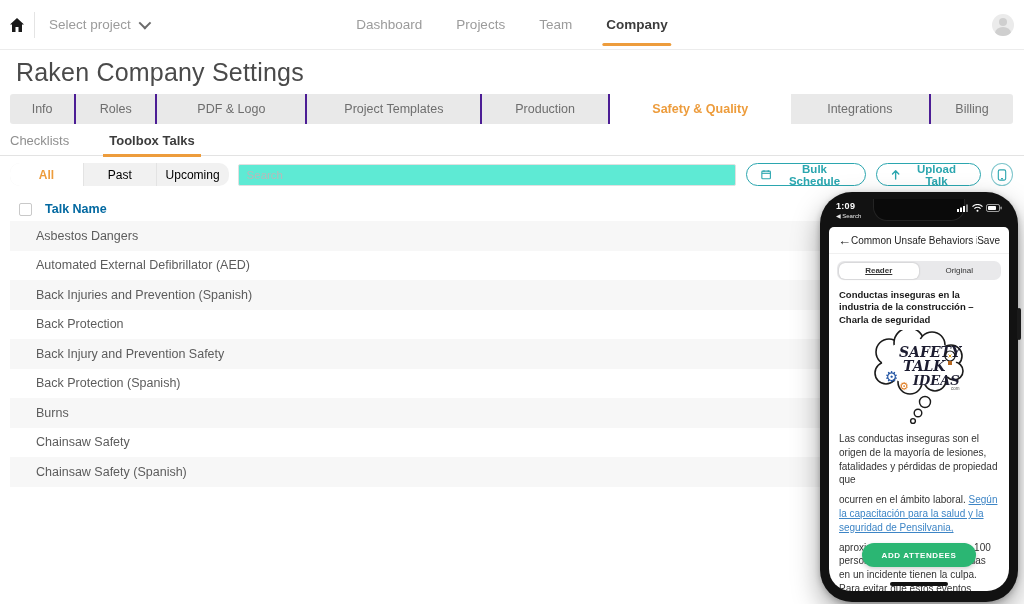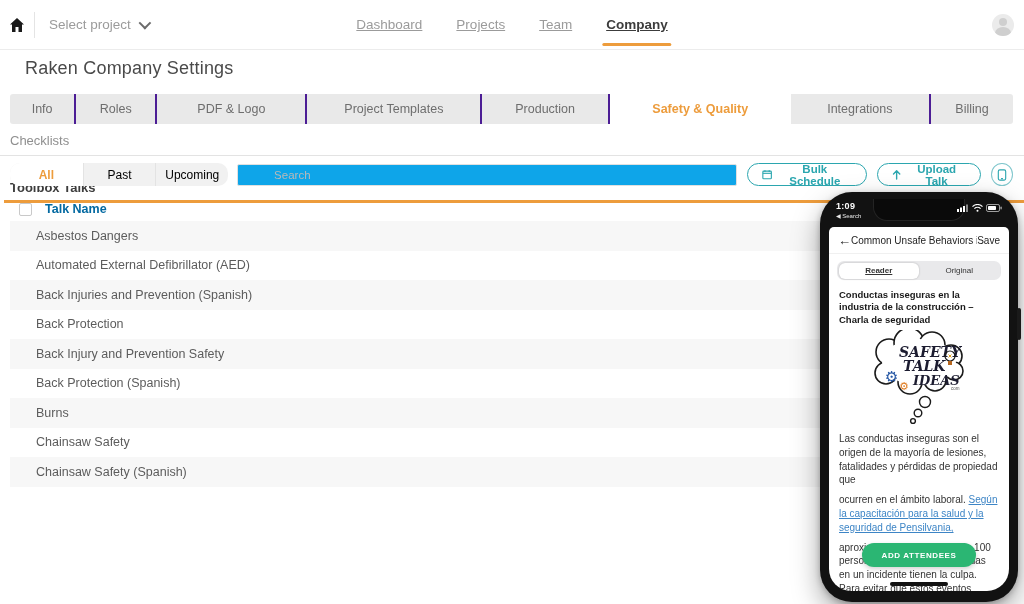--- a/index.html
+++ b/index.html
@@ -7,49 +7,49 @@
   body { font-family:"Liberation Sans", sans-serif; }
   .stage { position:relative; width:1024px; height:604px; background:#fff; overflow:hidden; }
 
   
   .topnav { position:absolute; top:0; left:0; right:0; height:50px; background:#fff; border-bottom:1px solid #ececec; display:flex; align-items:center; }
   .home-btn { width:34px; height:50px; display:flex; align-items:center; justify-content:center; cursor:pointer; }
   .nav-divider { width:1px; height:26px; background:#e4e4e4; }
   .select-project { display:flex; align-items:center; gap:8px; padding:0 14px; color:#9b9b9b; font-size:13.5px; cursor:pointer; }
   .chevron { width:9px; height:9px; border-right:2px solid #6b6b6b; border-bottom:2px solid #6b6b6b; transform:rotate(45deg) translateY(-2px); }
   .nav-links { position:absolute; left:50%; transform:translateX(-50%); height:50px; display:flex; align-items:center; gap:34px; }
-  .nav-link { font-size:13.5px; color:#9b9b9b; height:50px; display:flex; align-items:center; position:relative; cursor:pointer;text-decoration:underline; }
+  .nav-link { font-size:13.5px; color:#9b9b9b; height:50px; display:flex; align-items:center; position:relative; cursor:pointer; }
   .nav-link.active { color:#3c3c3c; font-weight:bold; }
   .nav-link.active::after { content:""; position:absolute; left:-4px; right:-4px; bottom:4px; height:3px; background:#ED9C3C; border-radius:2px; }
   .avatar { position:absolute; right:10px; top:14px; width:22px; height:22px; border-radius:50%; background:#ebebeb; overflow:hidden; cursor:pointer; }
   .avatar .head { position:absolute; top:4px; left:7px; width:8px; height:8px; border-radius:50%; background:#cfcfcf; }
   .avatar .body { position:absolute; top:13px; left:3px; width:16px; height:12px; border-radius:50%; background:#cfcfcf; }
 
   
-  .page-title { position:absolute; top:58px; left:25px; font-size:18px; font-weight:400; color:#4a4a4a; letter-spacing:.2px; }
+  .page-title { position:absolute; top:58px; left:16px; font-size:25px; font-weight:400; color:#4a4a4a; letter-spacing:.2px; }
 
   
   .tabbar { position:absolute; top:94px; left:10px; right:11px; height:30px; display:flex; background:#e9e9e9; border-radius:3px; overflow:hidden; }
   .tab { display:flex; align-items:center; justify-content:center; font-size:12.5px; color:#6e6e6e; border-right:2px solid #4c1d95; cursor:pointer; }
   .tab:last-child { border-right:none; }
   .tab.active { background:#fff; color:#ED9C3C; font-weight:bold; border-right:none; }
 
   
-  .subtabs { position:absolute; top:133px; left:0; right:0; height:23px; border-bottom:1px solid #e3e3e3; display:flex; gap:26px; padding-left:10px;flex-direction:column; }
+  .subtabs { position:absolute; top:133px; left:0; right:0; height:23px; border-bottom:1px solid #e3e3e3; display:flex; gap:40px; padding-left:10px; }
   .subtab { font-size:13px; color:#8f8f8f; position:relative; cursor:pointer; padding-bottom:6px; }
   .subtab.active { color:#3c3c3c; font-weight:bold; }
   .subtab.active::after { content:""; position:absolute; left:-6px; right:-6px; bottom:-2px; height:3px; background:#ED9C3C; }
 
   
   .toolbar { position:absolute; top:163px; left:10px; right:11px; height:23px; display:flex; align-items:center; }
   .filter-group { display:flex; height:23px; background:#f1f1f1; border-radius:10px; overflow:hidden; }
   .filter-seg { width:78px; display:flex; align-items:center; justify-content:center; font-size:12px; color:#000000; border-left:1px solid #e3e3e3; cursor:pointer; }
   .filter-seg:first-child { border-left:none; }
   .filter-seg.active { background:#fff; color:#ED9C3C; font-weight:bold; }
-  .search-box { margin-left:9px; width:534px; height:22px; border:1px solid #e0e0e0; border-radius:2px; background:#0ea5e9; display:flex; align-items:center;padding-left:28px; }
+  .search-box { margin-left:9px; width:534px; height:22px; border:1px solid #e0e0e0; border-radius:2px; background:#5eead4; display:flex; align-items:center; }
   .search-box input { border:none; outline:none; width:100%; height:100%; padding:0 8px; font-size:11.5px; color:#444; font-family:"Liberation Sans", sans-serif; background:transparent; }
   .search-box input::placeholder { color:#b9b9b9; }
   .pill-btn { margin-left:10px; height:23px; border:1.5px solid #2BA6AF; border-radius:12px; background:#fff; color:#2BA6AF; font-size:11.5px; font-weight:bold; display:flex; align-items:center; gap:6px; padding:0 14px; cursor:pointer; font-family:"Liberation Sans", sans-serif; }
   .circle-btn { margin-left:10px; width:23px; height:23px; border:1.5px solid #7fc6cc; border-radius:50%; background:#fff; display:flex; align-items:center; justify-content:center; cursor:pointer; }
 
   
   .table-head { position:absolute; top:198px; left:10px; right:11px; height:22px; display:flex; align-items:center; }
   .checkbox { width:13px; height:13px; border:1.5px solid #c9c9c9; border-radius:2px; margin-left:9px; background:#fff; cursor:pointer; }
   .th-label { margin-left:13px; font-size:12.5px; font-weight:bold; color:#0369a1; }
   .rows { position:absolute; top:221px; left:10px; right:11px; }

